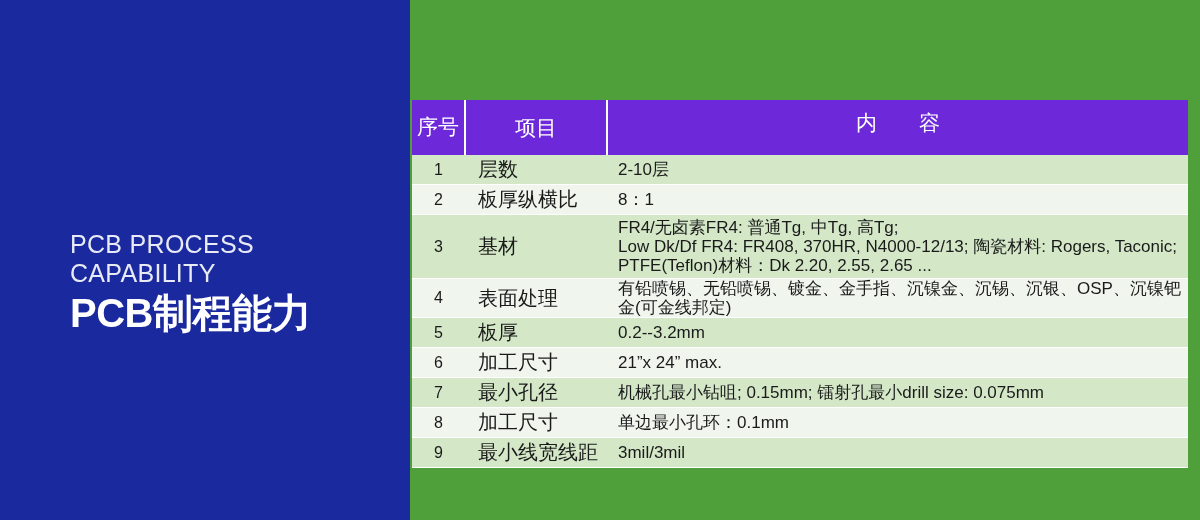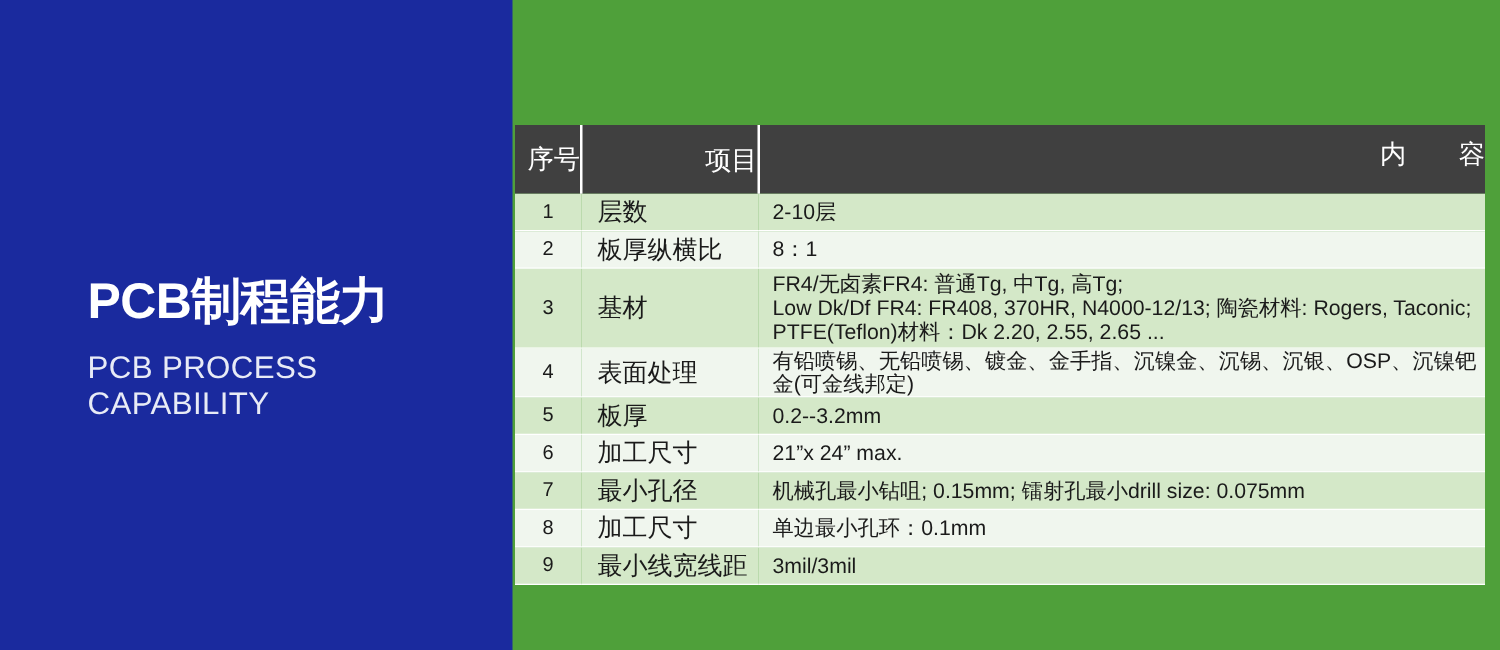--- a/index.html
+++ b/index.html
@@ -63,28 +63,28 @@
   table.spec {
     border-collapse: collapse;
     width: 776px;
     table-layout: fixed;
   }
   table.spec col.c-no    { width: 53px; }
   table.spec col.c-item  { width: 142px; }
   table.spec col.c-cont  { width: 581px; }
 
   thead th {
-    background: #404040;
+    background: #6d28d9;
     color: #FFFFFF;
     font-size: 21px;
     font-weight: normal;
     height: 45px;
     padding: 0;
     vertical-align: middle;
-    text-align: right;
+    text-align: center;
   }
   thead th.th-no,
   thead th.th-item {
     border-right: 2px solid #FFFFFF;
   }
   thead th.th-no   { padding-bottom: 2px; }
   thead th.th-item { padding-bottom: 0; }
   thead th.th-cont { padding-bottom: 10px; }
 
   tbody td {
@@ -116,25 +116,25 @@
   tbody tr.r-tall   td { height: 63px; }
   tbody tr.last td  { border-bottom: none; }
 </style>
 </head>
 <body>
 
 <div id="slide">
 
   <div id="left-panel">
     <div id="title-block">
-      <div id="title-cn">PCB制程能力</div>
       <div id="title-en">
         <div>PCB PROCESS</div>
         <div>CAPABILITY</div>
       </div>
+      <div id="title-cn">PCB制程能力</div>
     </div>
   </div>
 
   <div id="table-wrap">
     <table class="spec">
       <colgroup>
         <col class="c-no">
         <col class="c-item">
         <col class="c-cont">
       </colgroup>

